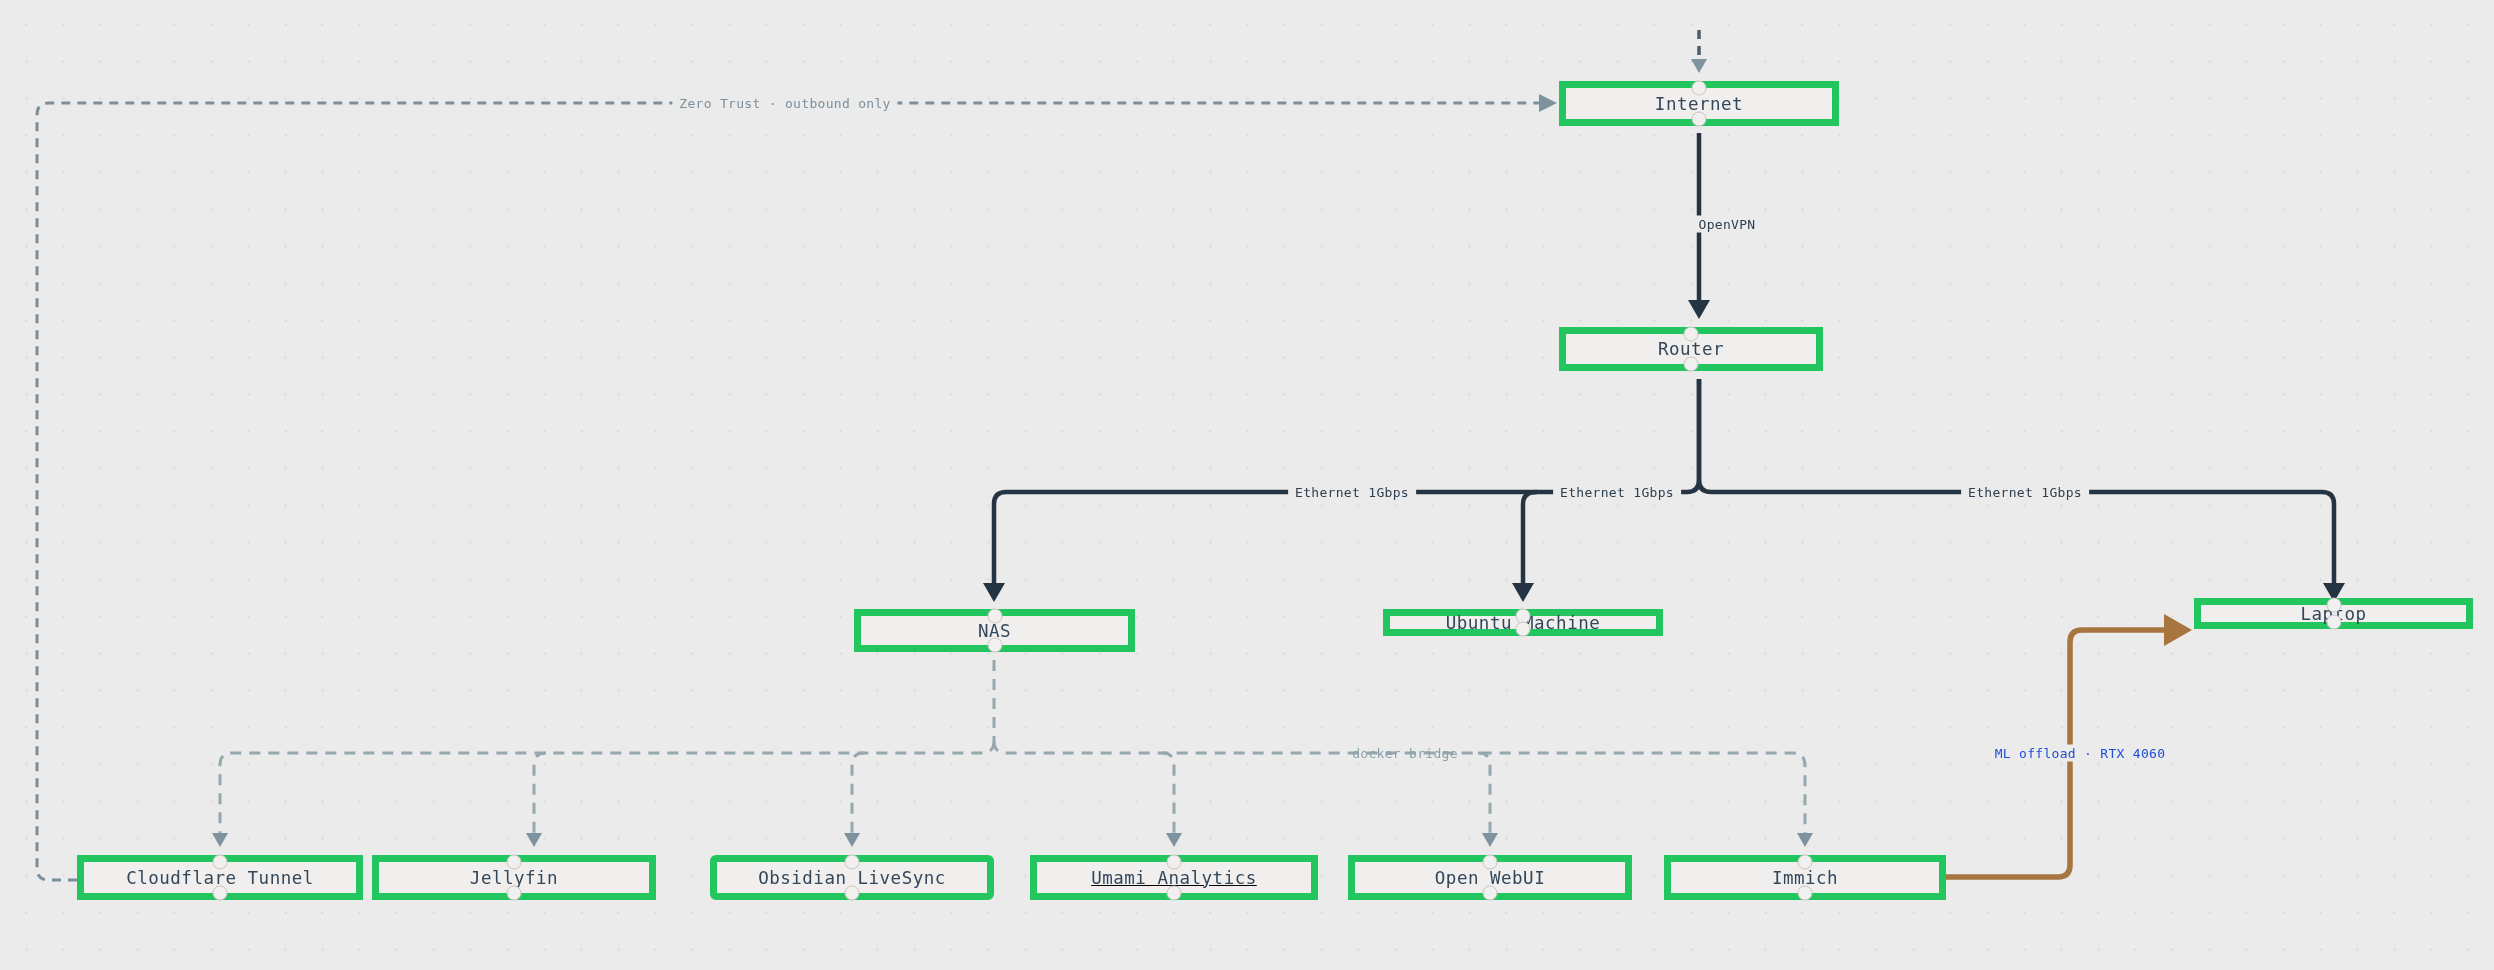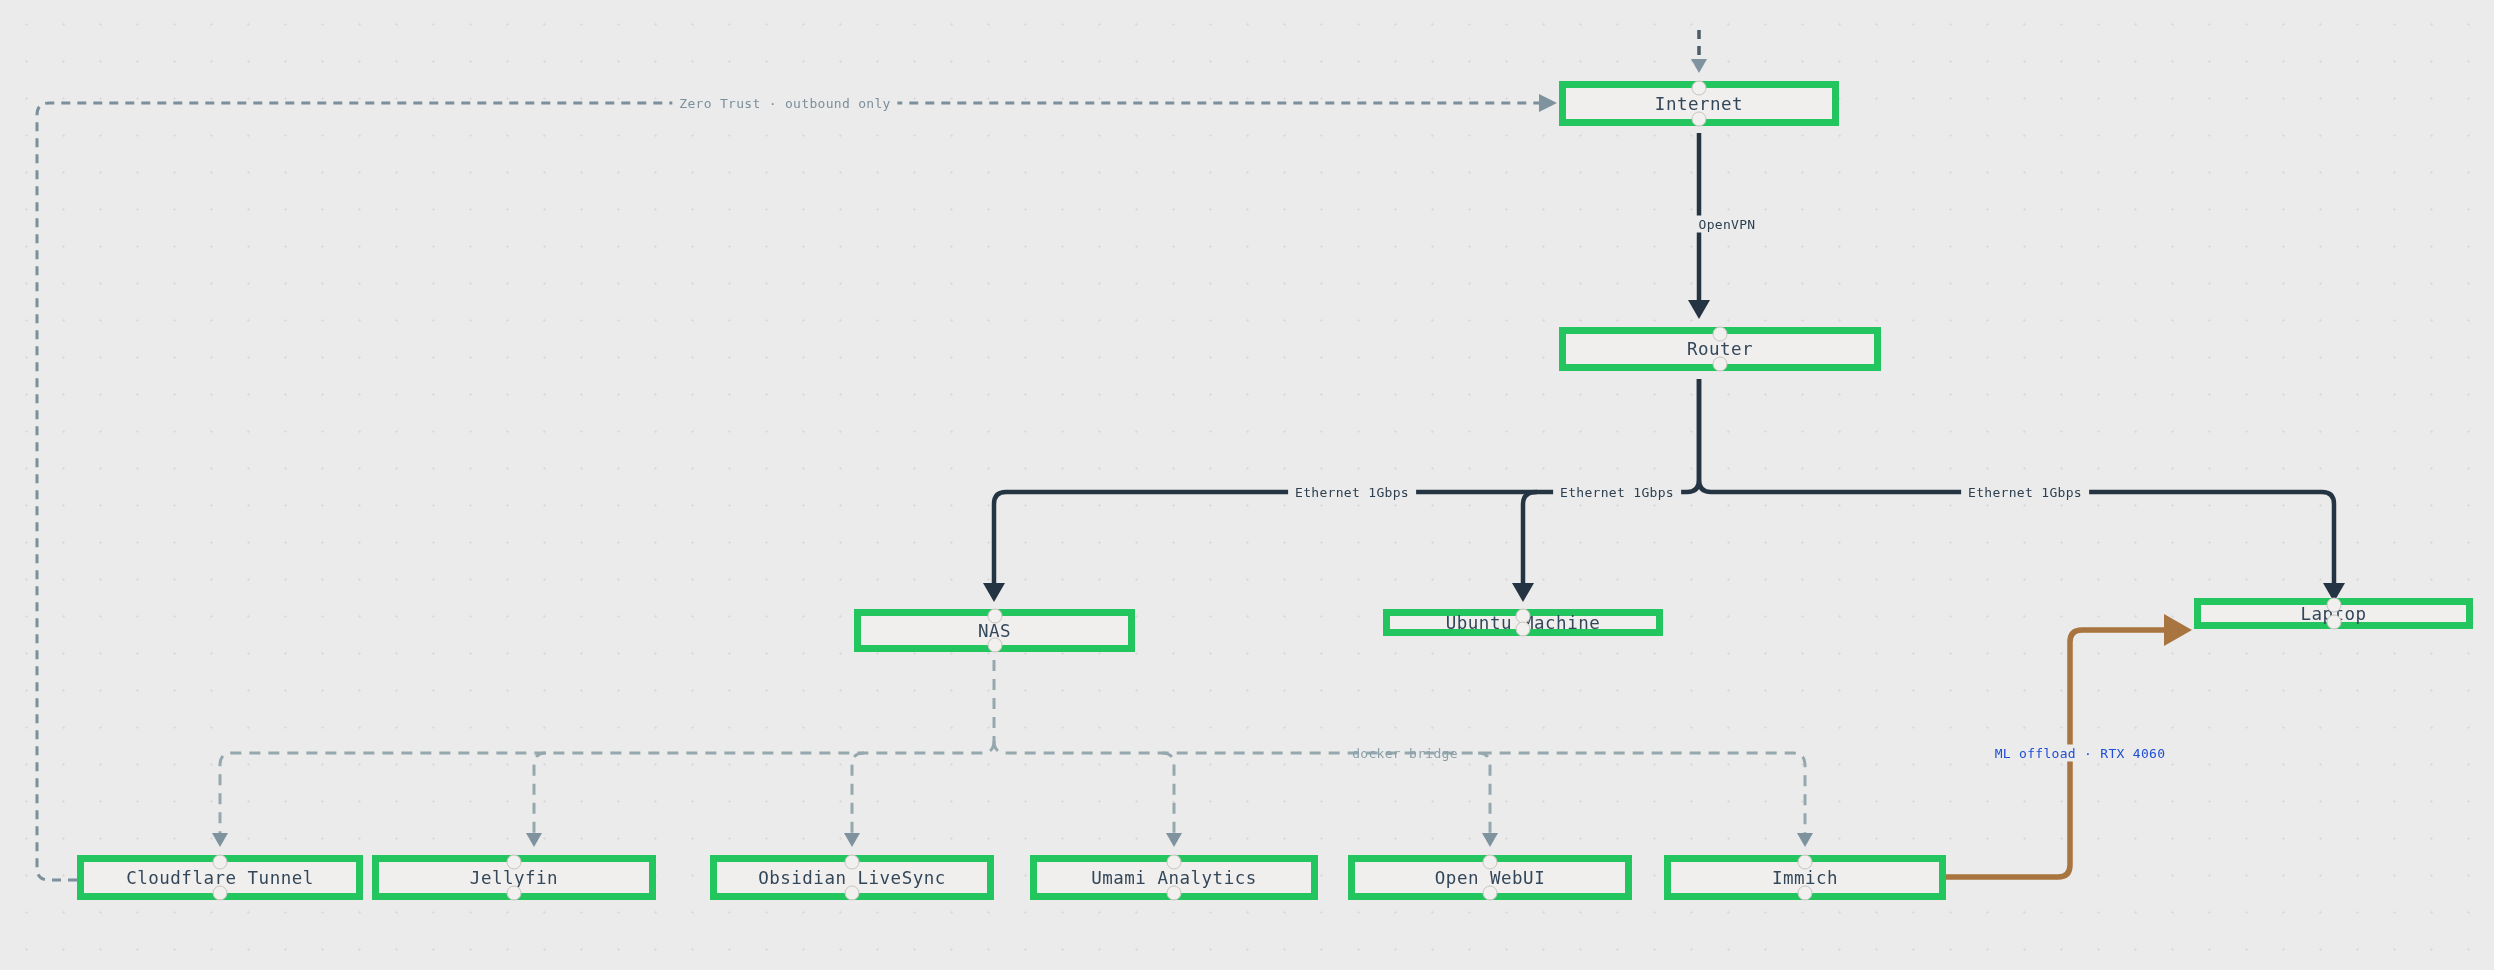--- a/index.html
+++ b/index.html
@@ -88,21 +88,21 @@
     <path d="M1946 877 L2058 877 Q2070 877 2070 865 L2070 642 Q2070 630 2082 630 L2166 630" fill="none" stroke="#a8743f" stroke-width="5.5" stroke-linejoin="round"></path>
     <polygon points="2192,630 2164,614 2164,646" fill="#a8743f"></polygon>
   </g>
 </svg>
 
 <div class="node" style="left:1559px;top:81px;width:280px;height:45px;">
   <span class="port port-t"></span>
   <span class="nlabel">Internet</span>
   <span class="port port-b"></span>
 </div>
-<div class="node" style="left:1559px;top:327px;width:322px;height:44px;">
+<div class="node" style="left:1559px;top:327px;width:264px;height:44px;">
   <span class="port port-t"></span>
   <span class="nlabel">Router</span>
   <span class="port port-b"></span>
 </div>
 <div class="node" style="left:854px;top:609px;width:281px;height:43px;">
   <span class="port port-t"></span>
   <span class="nlabel">NAS</span>
   <span class="port port-b"></span>
 </div>
 <div class="node" style="left:1383px;top:609px;width:280px;height:27px;">
@@ -118,26 +118,26 @@
 <div class="node" style="left:77px;top:855px;width:286px;height:45px;">
   <span class="port port-t"></span>
   <span class="nlabel">Cloudflare Tunnel</span>
   <span class="port port-b"></span>
 </div>
 <div class="node" style="left:372px;top:855px;width:284px;height:45px;">
   <span class="port port-t"></span>
   <span class="nlabel">Jellyfin</span>
   <span class="port port-b"></span>
 </div>
-<div class="node" style="left:710px;top:855px;width:284px;height:45px;">
+<div class="node" style="left:710px;top:855px;width:284px;height:45px;border-radius:6px;">
   <span class="port port-t"></span>
   <span class="nlabel">Obsidian LiveSync</span>
   <span class="port port-b"></span>
 </div>
-<div class="node" style="left:1030px;top:855px;width:288px;height:45px;">
+<div class="node" style="left:1030px;top:855px;width:288px;height:45px;text-decoration:underline;">
   <span class="port port-t"></span>
   <span class="nlabel">Umami Analytics</span>
   <span class="port port-b"></span>
 </div>
 <div class="node" style="left:1348px;top:855px;width:284px;height:45px;">
   <span class="port port-t"></span>
   <span class="nlabel">Open WebUI</span>
   <span class="port port-b"></span>
 </div>
 <div class="node" style="left:1664px;top:855px;width:282px;height:45px;">

